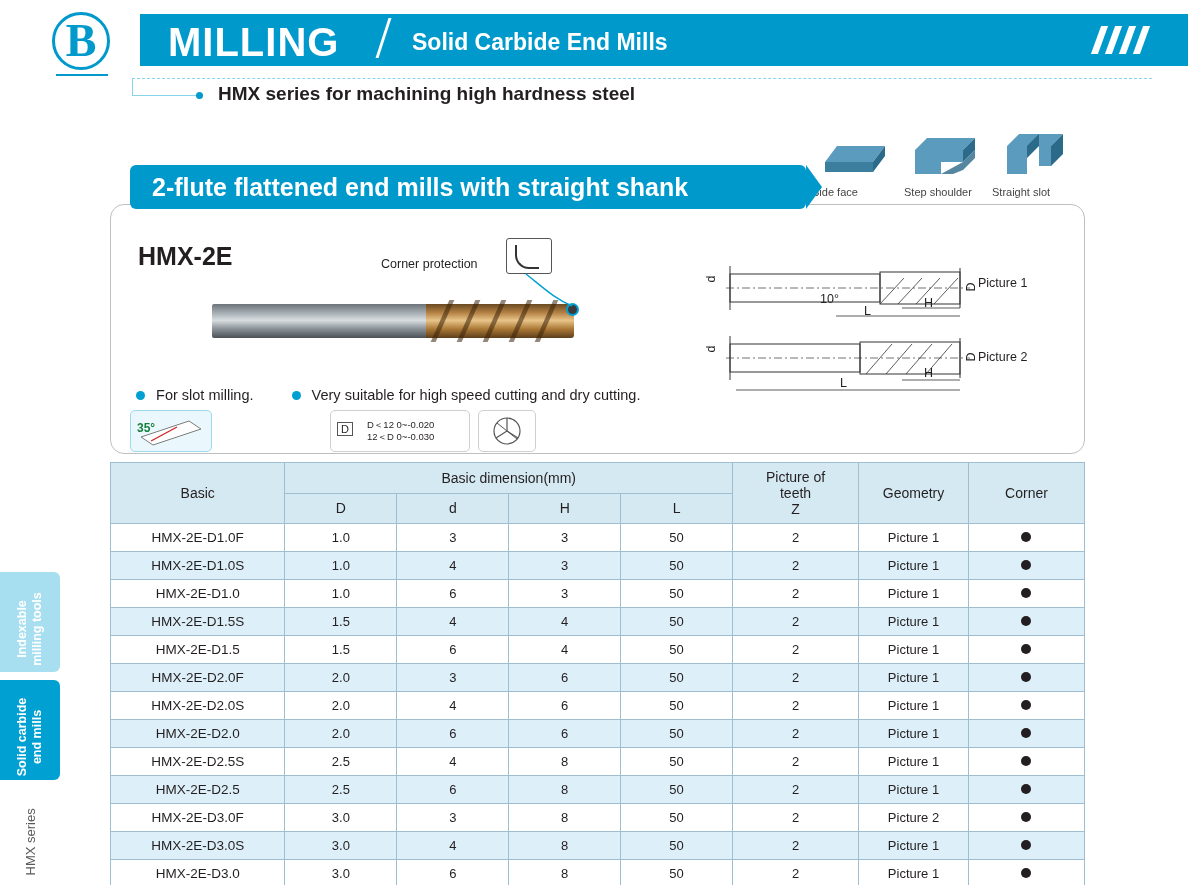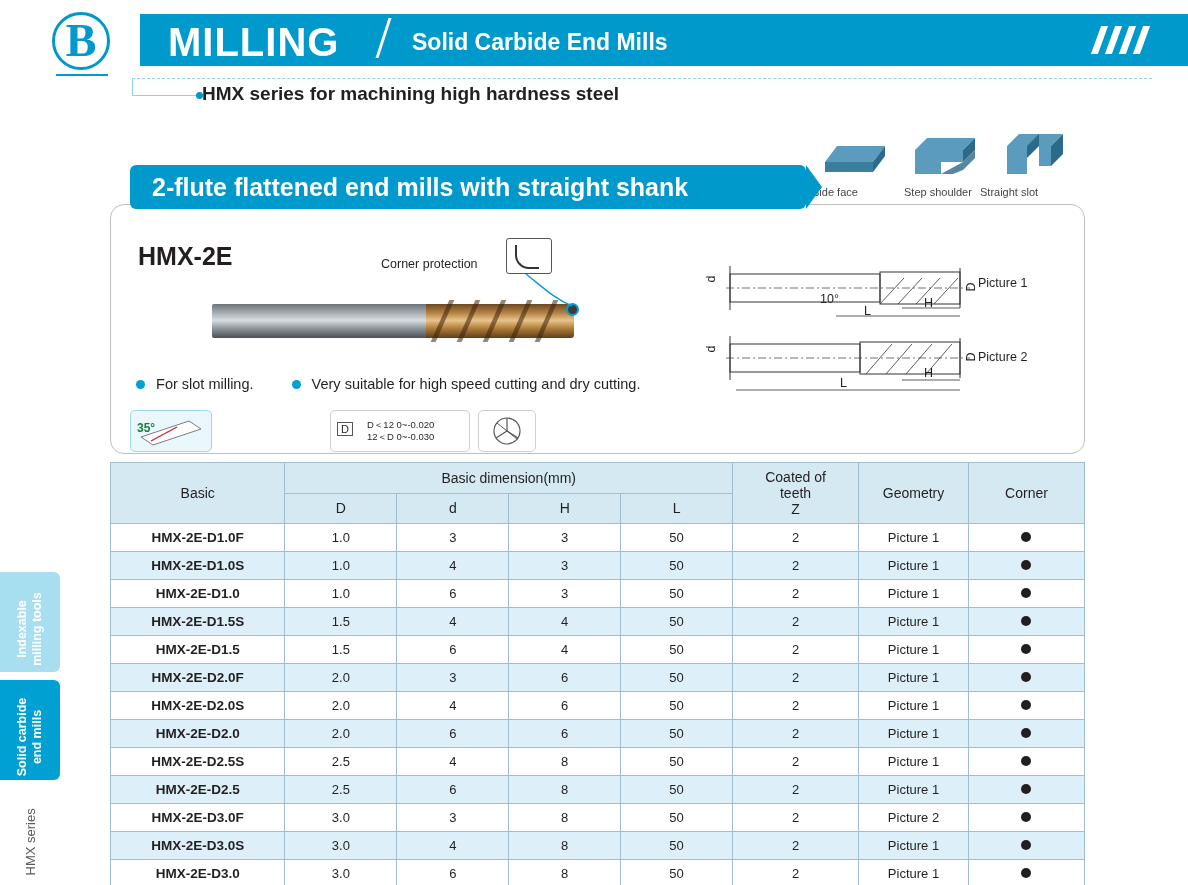--- a/index.html
+++ b/index.html
@@ -66,21 +66,21 @@
     position:absolute;left:132px;top:78px;width:1px;height:18px;background:#8ad3ea;
   }
   .dash-dot{
     position:absolute;left:196px;top:92px;width:7px;height:7px;border-radius:50%;
     background:#0099cc;
   }
   .dash-hline{
     position:absolute;left:133px;top:95px;width:64px;height:1px;background:#8ad3ea;
   }
   .series-title{
-    position:absolute;left:202px;top:83px;
+    position:absolute;left:218px;top:83px;
     font-size:19px;font-weight:bold;color:#231f20;
   }
 
   
   .side-tab{
     position:absolute;left:0;width:60px;border-radius:0 6px 6px 0;
     color:#ffffff;font-weight:bold;font-size:12.5px;text-align:center;
   }
   .side-tab span{
     display:block;transform:rotate(-90deg);white-space:nowrap;
@@ -156,21 +156,21 @@
   }
   .corner-cap{
     position:absolute;left:506px;top:238px;width:44px;height:34px;
     border:1px solid #555;border-radius:3px;
   }
   .corner-cap .arc{
     position:absolute;left:8px;top:6px;width:22px;height:22px;
     border-left:2px solid #333;border-bottom:2px solid #333;border-radius:0 0 0 14px;
   }
 
-  .bullet-row{position:absolute;left:136px;top:375px;width:620px;font-size:14.5px;}
+  .bullet-row{position:absolute;left:136px;top:386px;width:620px;font-size:14.5px;}
   .bullet-row .bdot{
     display:inline-block;width:9px;height:9px;border-radius:50%;background:#00a0d2;
     margin-right:7px;vertical-align:middle;
   }
   .bullet-row .btxt{vertical-align:middle;color:#231f20;}
   .bullet-2{margin-left:34px;}
 
   
   .badges{position:absolute;left:130px;top:410px;width:420px;height:46px;}
   .badge{
@@ -214,21 +214,21 @@
     border-collapse:collapse;font-size:13px;
   }
   th,td{
     border:1px solid #9fbfd0;text-align:center;color:#231f20;
   }
   thead th{
     background:#d5e9f2;font-weight:normal;font-size:14px;padding:6px 2px;
   }
   tbody td{height:27px;padding:0;}
   tbody tr.alt td{background:#ddeff8;}
-  tbody td.type-col{font-weight:bold;font-size:13.5px;}
+  tbody td.type-col{font-weight:normal;font-size:13.5px;}
   .stock-dot{
     display:inline-block;width:10px;height:10px;border-radius:50%;background:#231f20;
   }
 </style>
 </head>
 <body>
 
 <div class="header-bar"></div>
 <div class="header-left-white"></div>
 <div class="header-b-circle"></div>
@@ -284,21 +284,21 @@
   </div>
   <div class="op-item op-3">
     <svg width="70" height="50" viewBox="0 0 70 50">
       <polygon points="4,14 16,2 60,2 48,14 48,34 36,34 36,14 24,14 24,42 4,42" fill="#5b9bbd"></polygon>
       <polygon points="24,14 36,2 36,14 24,26" fill="#2b6a88"></polygon>
       <polygon points="48,14 60,2 60,22 48,34" fill="#2b6a88"></polygon>
     </svg>
   </div>
   <div class="op-cap" style="left:0">Side face</div>
   <div class="op-cap" style="left:92px">Step shoulder</div>
-  <div class="op-cap" style="left:168px">Straight slot</div>
+  <div class="op-cap" style="left:180px">Straight slot</div>
 </div>
 
 <div class="panel"></div>
 <div class="panel-title">2-flute flattened end mills with straight shank</div>
 <div class="model-name">HMX-2E</div>
 
 <div class="tool-photo">
   <div class="tool-shank"></div>
   <div class="tool-flute">
     <i style="left:14px"></i>
@@ -383,21 +383,21 @@
   <div class="tech-label" style="left:262px;top:18px;">Picture 1</div>
   <div class="tech-label" style="left:262px;top:92px;">Picture 2</div>
 </div>
 
 <table>
   <thead>
     <tr>
       <th rowspan="2" style="width:168px">Basic</th>
       <th colspan="4">Basic dimension(mm)</th>
       <th rowspan="2" style="width:120px">
-        <span>Coated of</span><br>
+        <span>Picture of</span><br>
         <span>teeth</span><br>
         <span>Z</span>
       </th>
       <th rowspan="2" style="width:104px">Geometry</th>
       <th rowspan="2" style="width:110px">Corner</th>
     </tr>
     <tr>
       <th style="width:106px">D</th>
       <th style="width:106px">d</th>
       <th style="width:106px">H</th>

